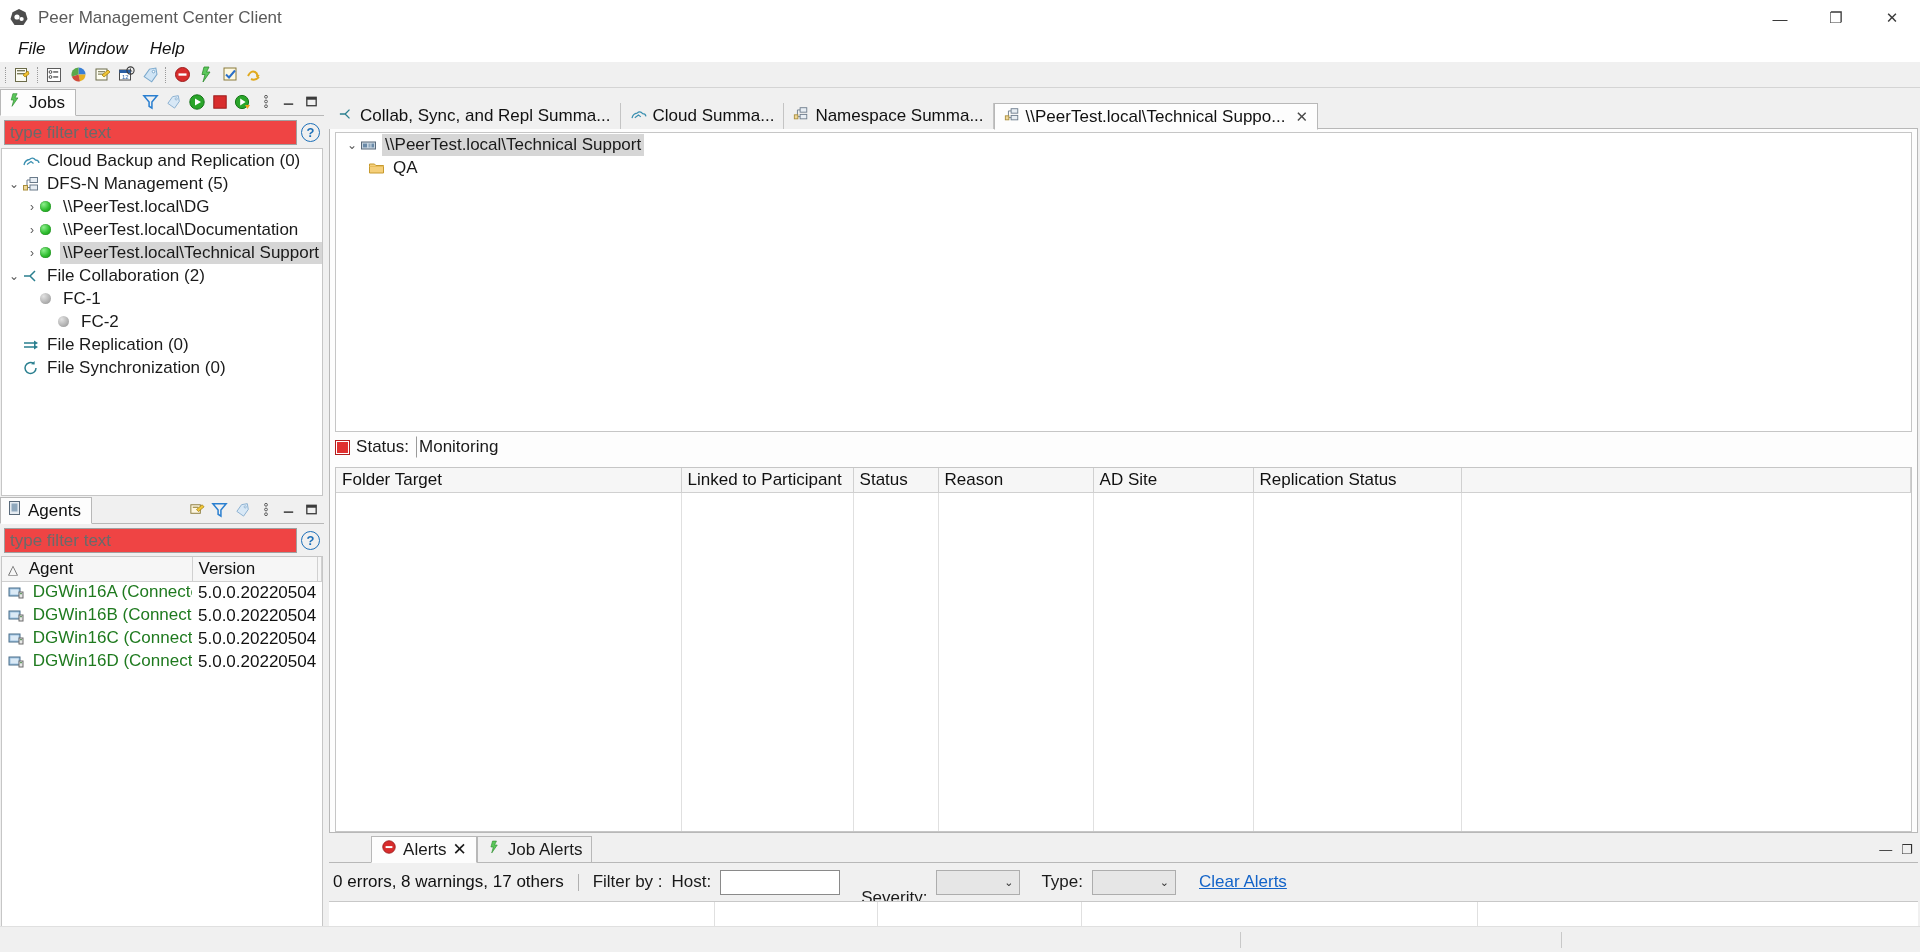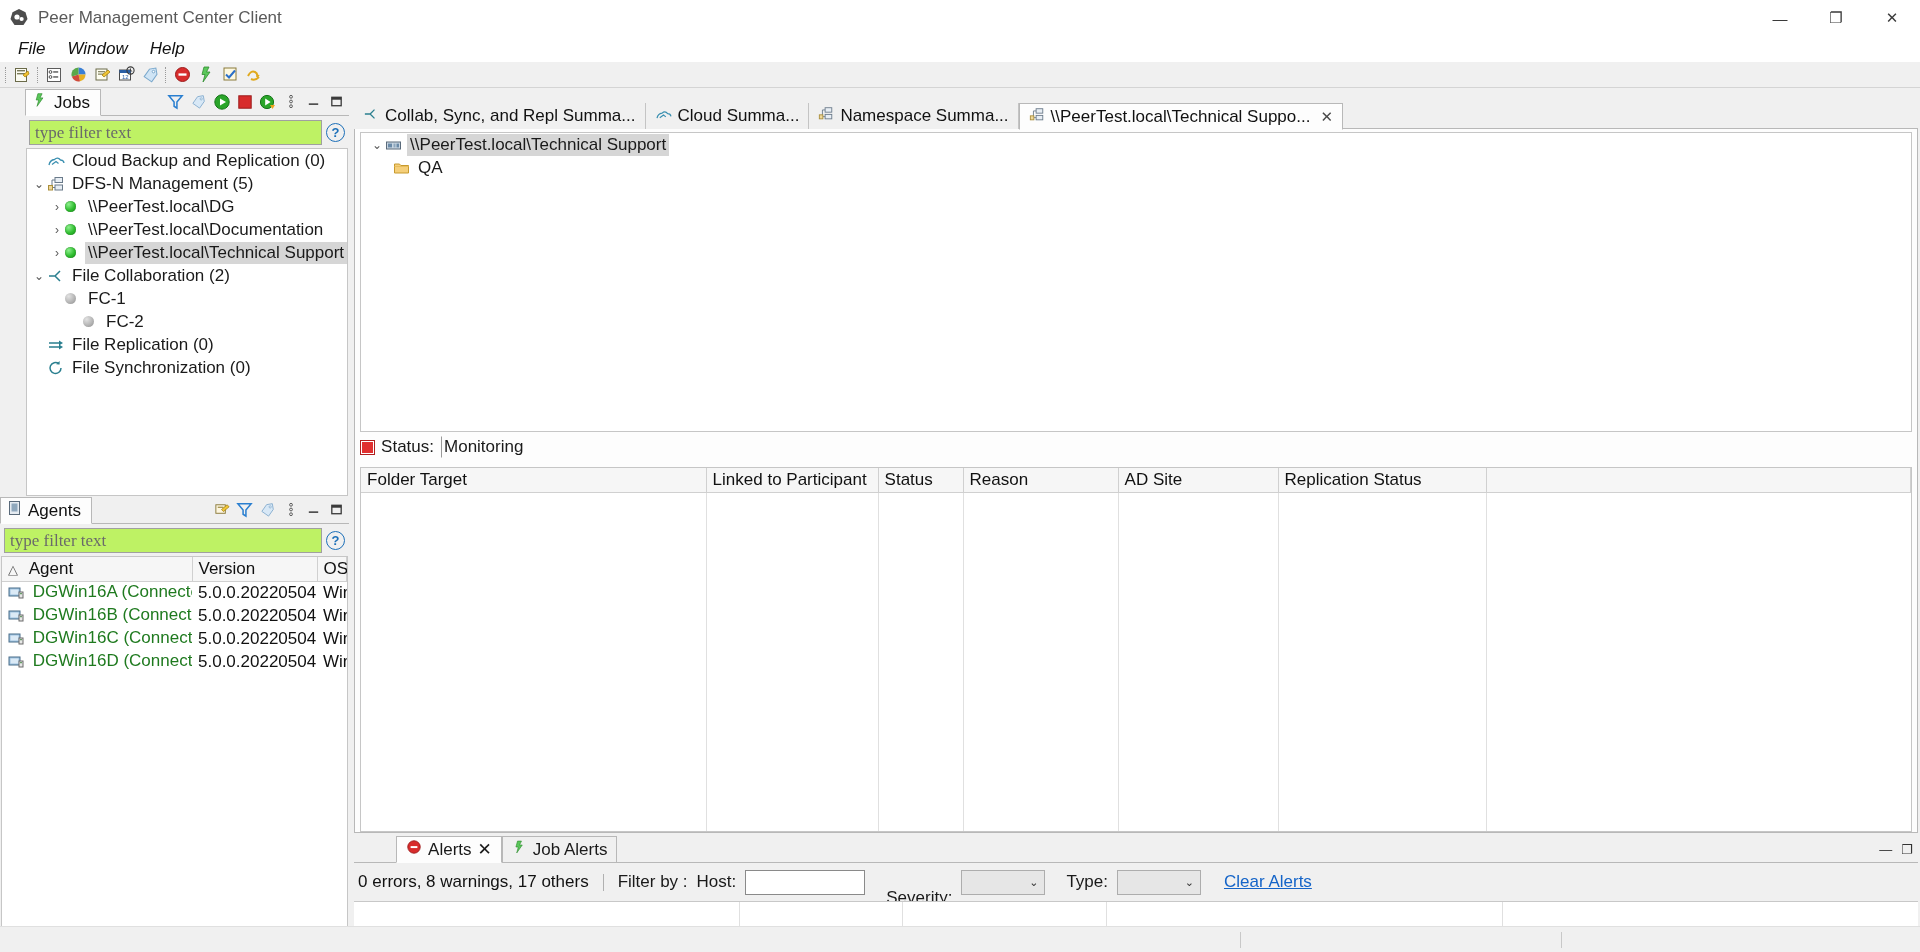--- a/index.html
+++ b/index.html
@@ -90,22 +90,22 @@
     width: 21px; height: 21px; display: flex; align-items: center; justify-content: center;
     position: relative;
   }
   .filter-row {
     display: flex; align-items: center;
     padding: 4px 4px 3px 4px; gap: 4px;
     background: #f0f0f0;
   }
   .filter-input {
     flex: 1 1 auto; height: 25px;
-    border: 1px solid #a0a0a0; background: #bef264;
-    font-family: Liberation Serif, serif; font-size: 17px;
+    border: 1px solid #a0a0a0; background: #ef4444;
+    font-family: Liberation Sans, sans-serif; font-size: 17px;
     padding: 0 5px; color: #111; outline: none;
   }
   .filter-input::placeholder { color: #6a6a6a; }
   .help-icon {
     width: 19px; height: 19px; flex: 0 0 auto;
     border: 1.6px solid #1c6fb8; border-radius: 50%;
     color: #1c6fb8; font-size: 13px; font-weight: bold;
     display: flex; align-items: center; justify-content: center;
   }
   .tree-area {
@@ -382,21 +382,21 @@
       <path d="M12.5 13 l-1 -3.5 l3.2 0.6 z" fill="#e0a91e"></path>
       <path d="M6 14 q4 2 8 -2" fill="none" stroke="#e0a91e" stroke-width="2"></path>
     </svg>
   </div>
 </div>
 
 <div id="workbench">
 
   <div id="left-col">
 
-    <div class="view" style="height:408px;margin-left:25px;">
+    <div class="view" style="height:408px;">
       <div class="view-tabbar">
         <div class="view-tab">
           <span class="ico">
             <svg width="16" height="16" viewBox="0 0 19 19">
               <path d="M7 2 L12 2 L9.5 7 L13 7 L6 17 L8 9.5 L5 9.5 Z" fill="#5ac85a" stroke="#2e8a2e" stroke-width="0.8"></path>
             </svg>
           </span>
           <span class="vt-label">Jobs</span>
         </div>
         <div class="view-toolbar">

